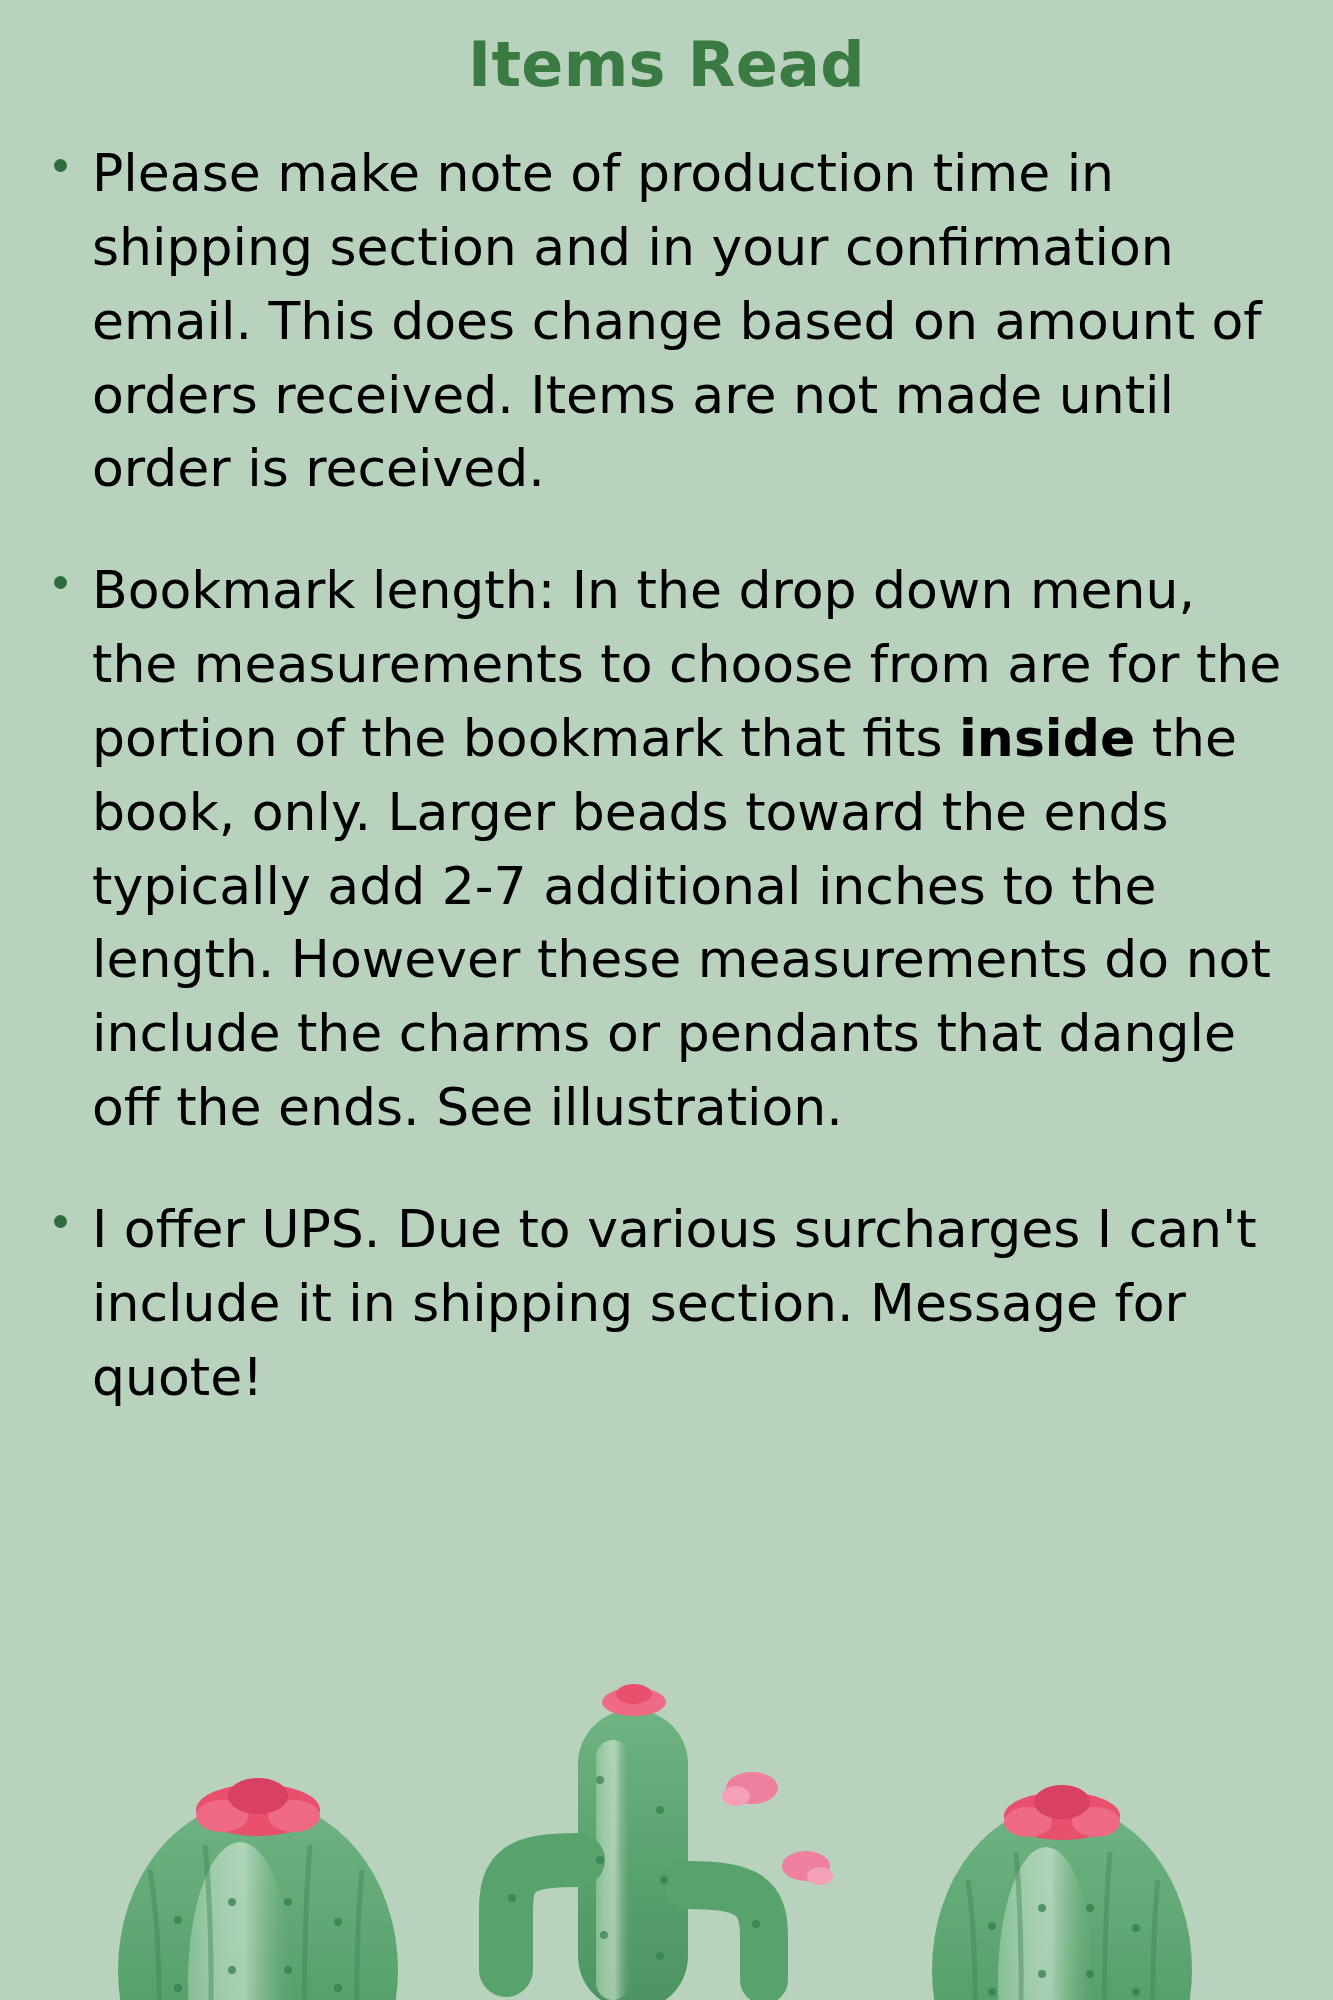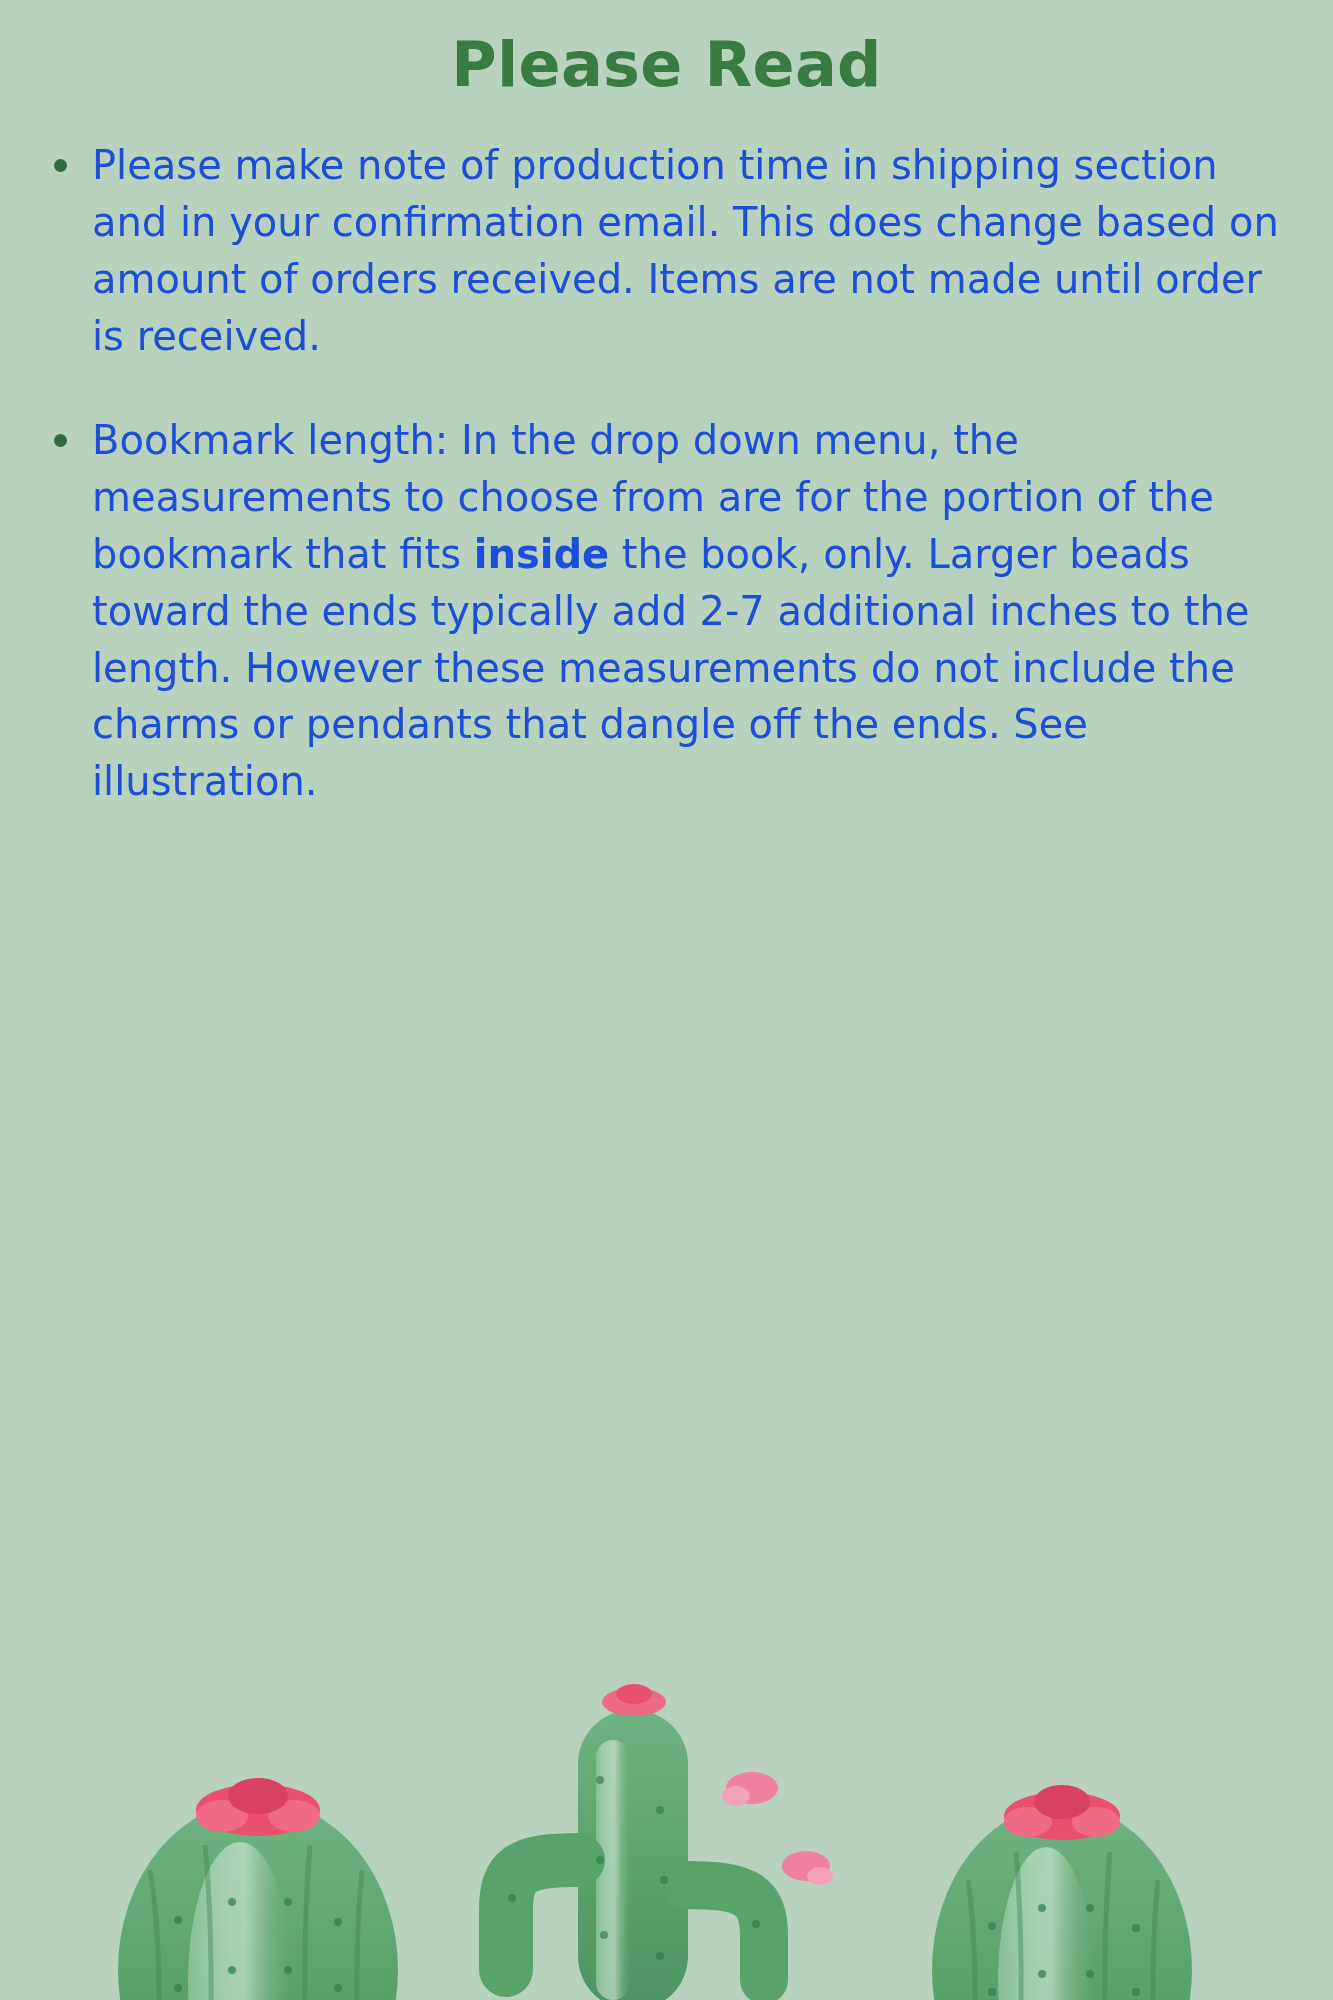--- a/index.html
+++ b/index.html
@@ -47,24 +47,24 @@
   .bullets {
     margin: 36px 0 0 0;
     padding: 0;
     list-style: none;
     color: #2f6b3c;
   }
 
   .bullet {
     position: relative;
     padding-left: 48px;
-    font-size: 40px;
+    font-size: 52px;
     line-height: 1.42;
     margin-bottom: 48px;
-    color: #1d4ed8;
+    color: #000000;
   }
 
   .bullet:last-child {
     margin-bottom: 0;
   }
 
   .bullet .dot {
     position: absolute;
     left: 10px;
     top: 22px;
@@ -93,36 +93,40 @@
     pointer-events: none;
   }
   .cactus-svg { display: block; }
 </style>
 </head>
 <body>
 
 <div class="page">
 
   <div class="headings">
-    <div class="heading-1">Please Read</div>
+    <div class="heading-1">Items Read</div>
   </div>
 
   <ul class="bullets">
 
     <li class="bullet">
       <span class="dot"></span>
       <span class="txt">Please make note of production time in shipping section and in your confirmation email. This does change based on amount of orders received. Items are not made until order is received.</span>
     </li>
 
 
     <li class="bullet">
       <span class="dot"></span>
       <span class="txt"><span>Bookmark length: In the drop down menu, the measurements to choose from are for the portion of the bookmark that fits </span><b>inside</b><span> the book, only. Larger beads toward the ends typically add 2-7 additional inches to the length. However these measurements do not include the charms or pendants that dangle off the ends. See illustration.</span></span>
     </li>
 
+    <li class="bullet">
+      <span class="dot"></span>
+      <span class="txt">I offer UPS. Due to various surcharges I can't include it in shipping section. Message for quote!</span>
+    </li>
 
   </ul>
 
   <div class="cactus-row">
     <svg class="cactus-svg" width="1333" height="330" viewBox="0 0 1333 330" xmlns="http://www.w3.org/2000/svg">
       <defs>
         <linearGradient id="cg" x1="0" y1="0" x2="0" y2="1">
           <stop offset="0%" stop-color="#6fb382"></stop>
           <stop offset="55%" stop-color="#58a26c"></stop>
           <stop offset="100%" stop-color="#4c9362"></stop>

